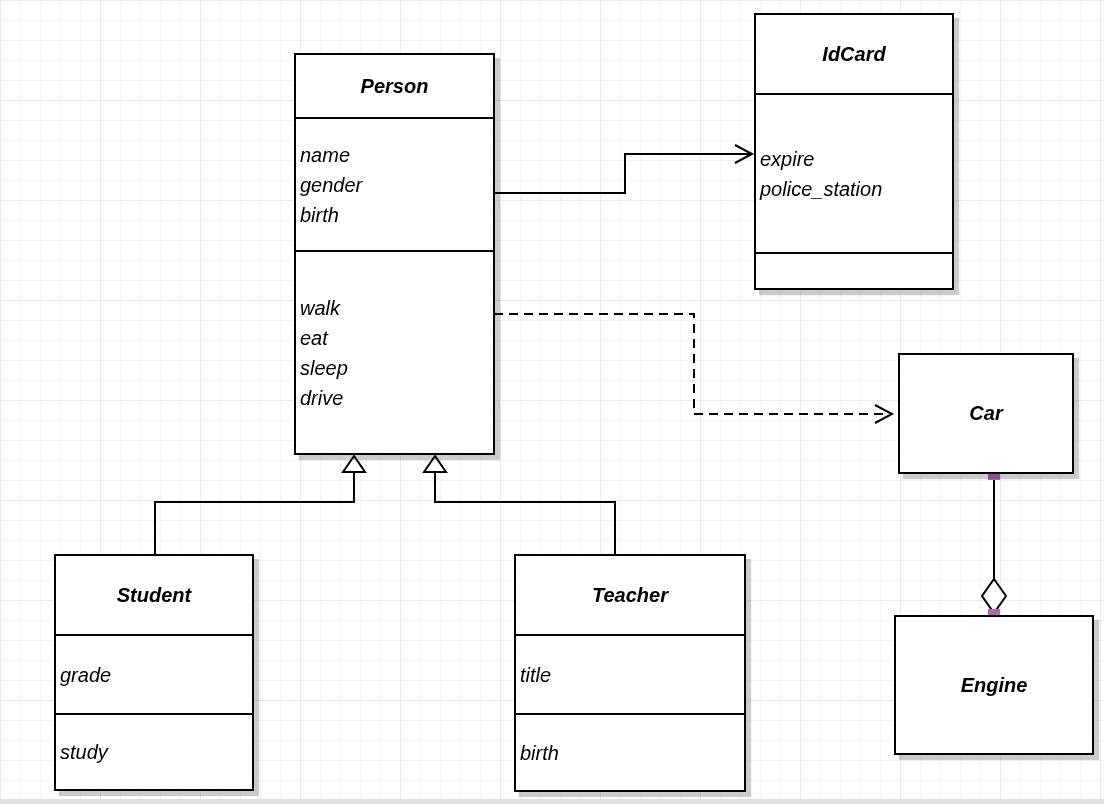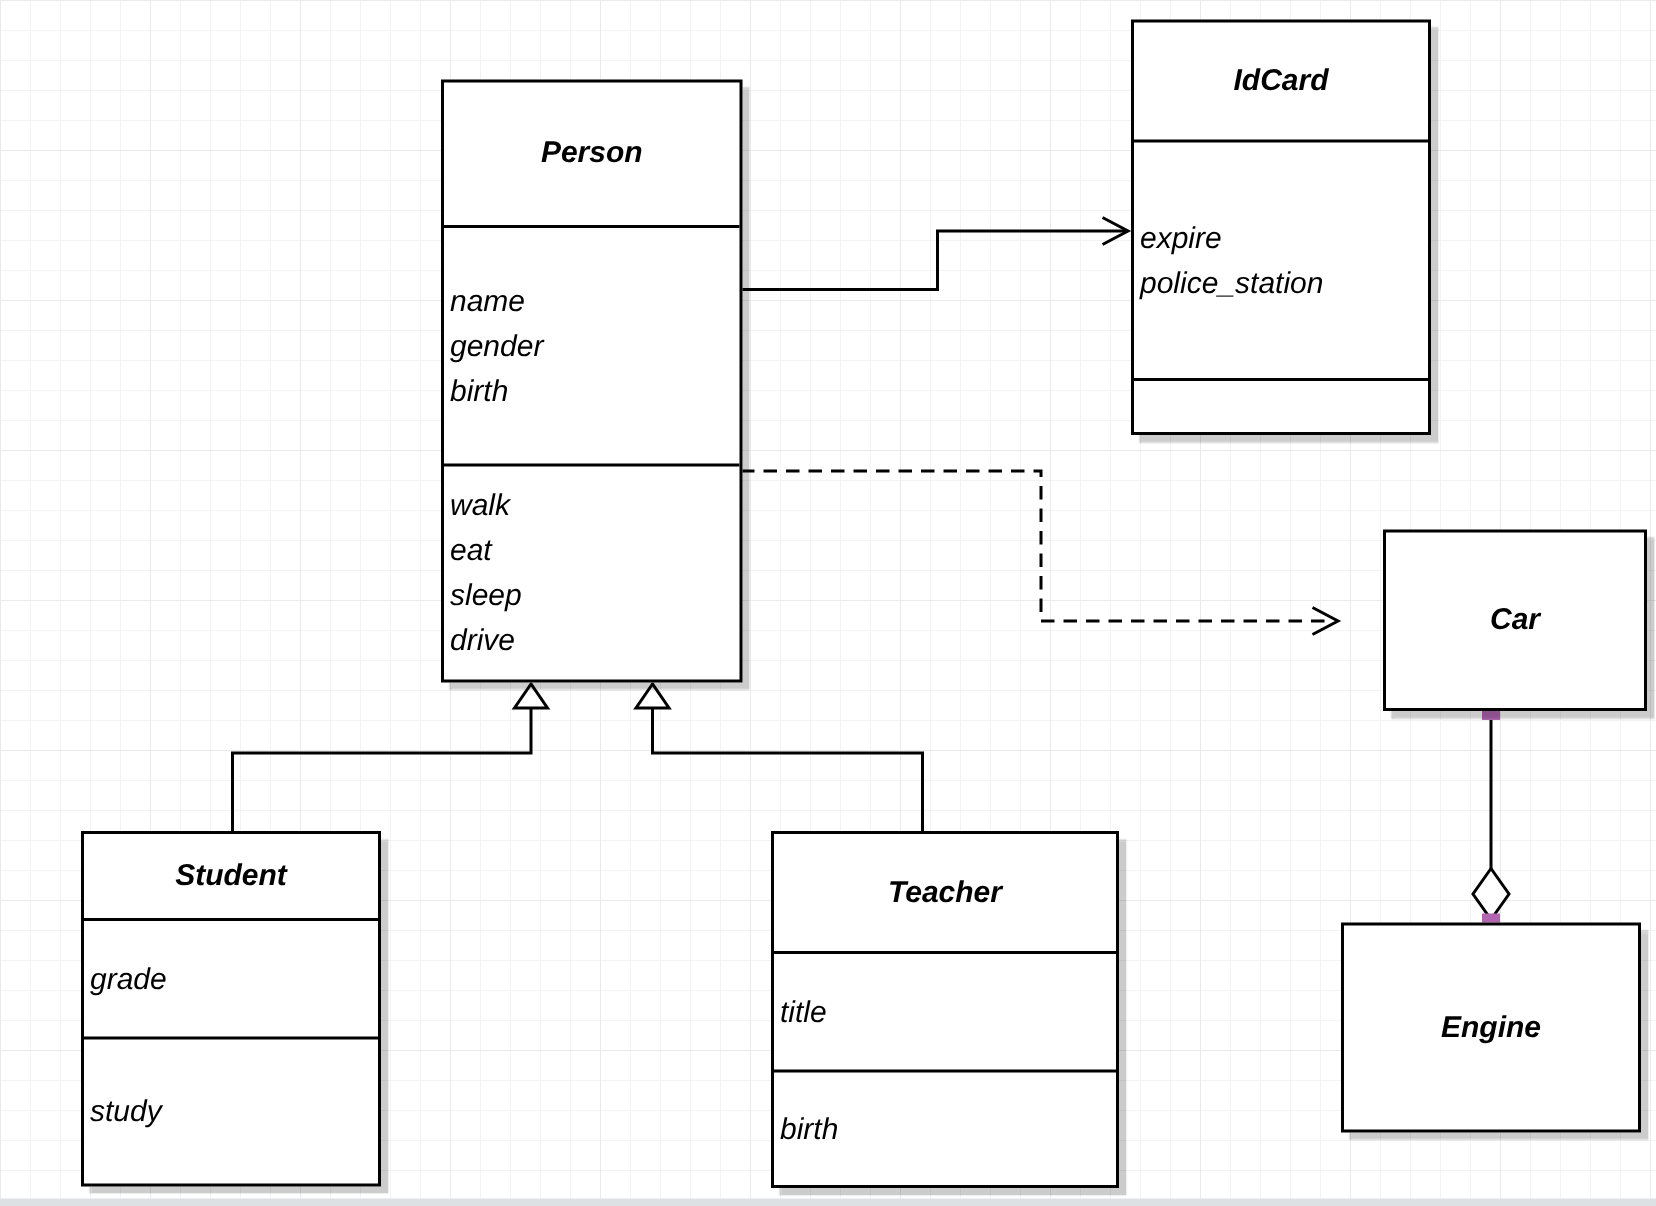--- a/index.html
+++ b/index.html
@@ -91,22 +91,22 @@
 
     <g stroke="#000000" stroke-width="2">
       <path d="M 994 474 L 994 580" fill="none"></path>
       <polygon points="994,579 1006,596 994,613 982,596" fill="#ffffff"></polygon>
       <rect x="988" y="468" width="12" height="12" fill="#b266b2" stroke="none"></rect>
       <rect x="988" y="609" width="12" height="12" fill="#b266b2" stroke="none"></rect>
     </g>
   </svg>
 
   <div class="uml-class" style="left:294px; top:53px; width:201px; height:402px">
-    <div class="sec sec-title" style="height:95px">Person</div>
-    <div class="sec sec-members" style="height:159px">
+    <div class="sec sec-title" style="height:62px">Person</div>
+    <div class="sec sec-members" style="height:133px">
       <div>name</div>
       <div>gender</div>
       <div>birth</div>
     </div>
     <div class="sec sec-members fill">
       <div>walk</div>
       <div>eat</div>
       <div>sleep</div>
       <div>drive</div>
     </div>
@@ -114,30 +114,30 @@
 
   <div class="uml-class" style="left:754px; top:13px; width:200px; height:277px">
     <div class="sec sec-title" style="height:78px">IdCard</div>
     <div class="sec sec-members" style="height:159px">
       <div>expire</div>
       <div>police_station</div>
     </div>
     <div class="sec sec-members fill"></div>
   </div>
 
-  <div class="uml-class" style="left:922px; top:353px; width:176px; height:121px">
+  <div class="uml-class" style="left:898px; top:353px; width:176px; height:121px">
     <div class="sec sec-title fill">Car</div>
   </div>
 
   <div class="uml-class" style="left:894px; top:615px; width:200px; height:140px">
     <div class="sec sec-title fill">Engine</div>
   </div>
 
   <div class="uml-class" style="left:54px; top:554px; width:200px; height:237px">
-    <div class="sec sec-title" style="height:56px">Student</div>
+    <div class="sec sec-title" style="height:78px">Student</div>
     <div class="sec sec-members" style="height:79px">
       <div>grade</div>
     </div>
     <div class="sec sec-members fill">
       <div>study</div>
     </div>
   </div>
 
   <div class="uml-class" style="left:514px; top:554px; width:232px; height:238px">
     <div class="sec sec-title" style="height:78px">Teacher</div>

